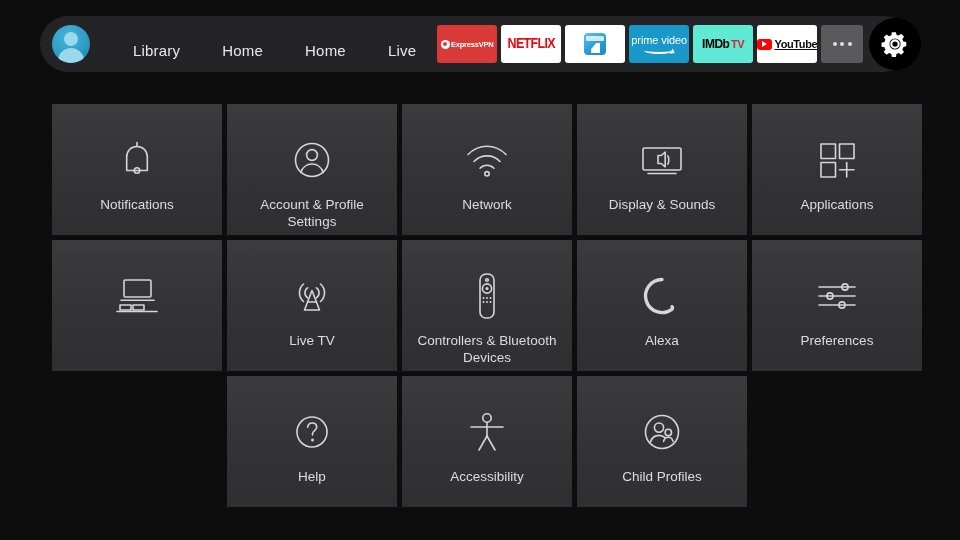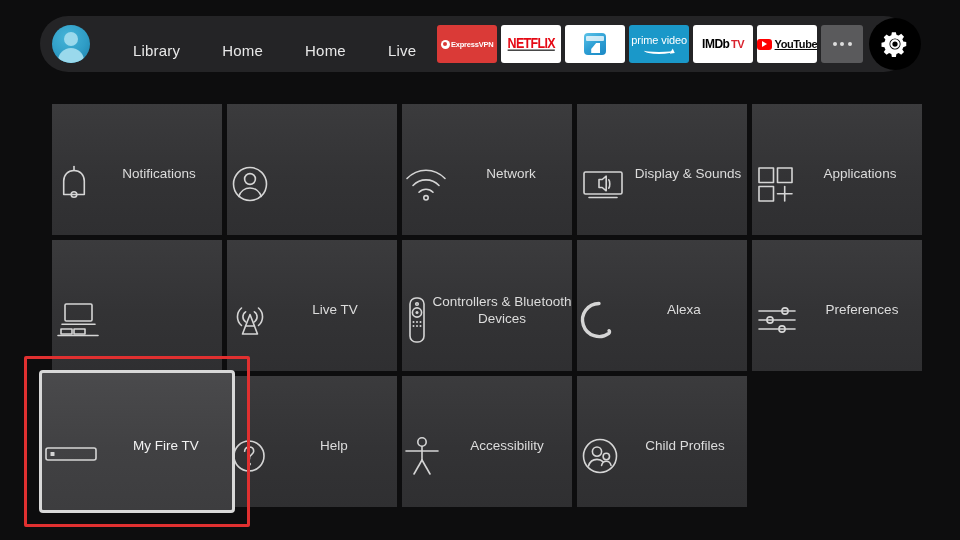--- a/index.html
+++ b/index.html
@@ -52,21 +52,21 @@
   .app-expressvpn .evpn { display:flex; align-items:center; }
   .app-expressvpn .evpn-dot {
     width:9px; height:9px; border-radius:50%; background:#fff;
     display:inline-flex; align-items:center; justify-content:center;
     margin-right:1px;
   }
   .app-expressvpn .evpn-dot i {
     width:4px;height:4px;background:#da3a37;border-radius:50%;display:block;
   }
   .app-expressvpn .evpn-txt { color:#fff; font-size:7.5px; font-weight:bold; letter-spacing:-.2px;text-align:right; }
-  .app-netflix { background:#fff;text-decoration:underline; }
+  .app-netflix { background:#fff; }
   .app-netflix span {
     color:#e50914; font-size:12.5px; font-weight:bold;
     font-family:"Liberation Sans", sans-serif;
     letter-spacing:-.7px; transform:scaleY(1.12);
   }
   .app-es { background:#fff; }
   .es-ico {
     width:22px; height:22px; border-radius:4px;
     background:linear-gradient(145deg,#5cc3e8 0%,#2e9fd4 50%,#1b88c4 100%);
     position:relative; overflow:hidden;
@@ -85,21 +85,21 @@
   .app-prime .smile {
     width:30px; height:7px; margin-top:1px;
     border-bottom:2px solid #fff; border-radius:0 0 50% 50%;
     position:relative;
   }
   .app-prime .smile::after {
     content:""; position:absolute; right:-1px; bottom:-3px;
     border-left:4px solid #fff; border-top:3px solid transparent;
     border-bottom:3px solid transparent; transform:rotate(28deg);
   }
-  .app-imdb { background:#ffffff; }
+  .app-imdb { background:#5eead4; }
   .app-imdb .imdb-txt { color:#000; font-size:12px; font-weight:bold; letter-spacing:-.5px; }
   .app-imdb .tv-txt { color:#d9232e; font-size:11px; font-weight:bold; margin-left:1.5px; letter-spacing:-.3px; }
   .app-youtube { background:#fff; }
   .yt-play {
     width:16px; height:11px; background:#ff0000; border-radius:3px;
     margin-right:3px; display:flex; align-items:center; justify-content:center;
   }
   .yt-play i {
     width:0;height:0;border-left:5px solid #fff;
     border-top:3px solid transparent;border-bottom:3px solid transparent;
@@ -114,21 +114,21 @@
     flex:none; margin-left:2px; margin-right:2px;
     display:flex; align-items:center; justify-content:center;
   }
 
   
   .grid { position:absolute; left:52px; top:104px; }
   .grid-row { display:flex; margin-bottom:5px; }
   .tile {
     width:170px; height:131px; margin-right:5px;
     background:linear-gradient(180deg,#3b3b3d 0%,#333335 55%,#2f2f31 100%);
-    display:flex; flex-direction:row; align-items:center;
+    display:flex; flex-direction:column; align-items:center;
     justify-content:flex-start; cursor:pointer; position:relative;
   }
   .tile-icon {
     height:56px; margin-top:28px;
     display:flex; align-items:center; justify-content:center;
   }
   .tile-label {
     color:#dcdcdc; font-size:13.5px; line-height:17px;
     text-align:center; width:152px; margin-top:8px;
   }
@@ -242,20 +242,21 @@
       </div>
 
       <div class="tile">
         <div class="tile-icon">
           <svg width="46" height="46" viewBox="0 0 46 46">
             <circle class="st" cx="23" cy="23" r="16.5"></circle>
             <circle class="st" cx="23" cy="18" r="5.4"></circle>
             <path class="st" d="M11.8 35.4c1.6-5 6.1-8.4 11.2-8.4s9.6 3.4 11.2 8.4"></path>
           </svg>
         </div>
+        <div class="tile-label">Account &amp; Profile Settings</div>
       </div>
 
       <div class="tile">
         <div class="tile-icon">
           <svg width="48" height="40" viewBox="0 0 48 40">
             <path class="st" d="M5 14.5C10 9.3 16.7 6.2 24 6.2S38 9.3 43 14.5"></path>
             <path class="st" d="M11 21.5c3.4-3.5 7.9-5.6 13-5.6s9.6 2.1 13 5.6"></path>
             <path class="st" d="M17 28.2c1.9-1.9 4.3-3 7-3s5.1 1.1 7 3"></path>
             <circle class="st" cx="24" cy="33.8" r="2.2"></circle>
           </svg>
@@ -398,25 +399,14 @@
             <circle class="st" cx="29.3" cy="23.5" r="3.2"></circle>
             <path class="st" d="M24.6 32.4c.6-2.6 2.5-4.1 4.7-4.1s4.1 1.5 4.7 4.1"></path>
           </svg>
         </div>
         <div class="tile-label">Child Profiles</div>
       </div>
 
     </div>
   </div>
 
-  <div class="focus-cell">
-    <div class="tile focused">
-      <div class="tile-icon">
-        <svg width="58" height="24" viewBox="0 0 58 24">
-          <rect class="st" x="4" y="6" width="50" height="12" rx="2"></rect>
-          <rect class="stf" x="8.5" y="10" width="4" height="4" rx="0.6"></rect>
-        </svg>
-      </div>
-      <div class="tile-label">My Fire TV</div>
-    </div>
-  </div>
 
 </div>
 
 </body></html>

